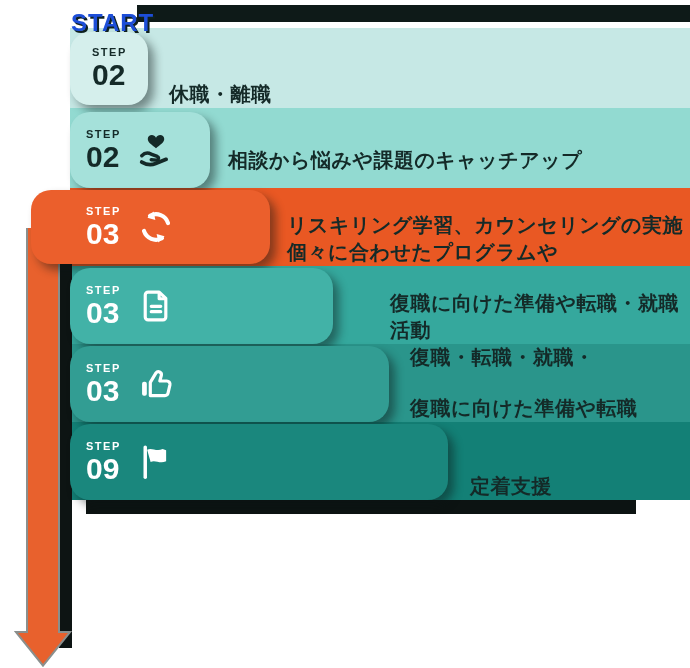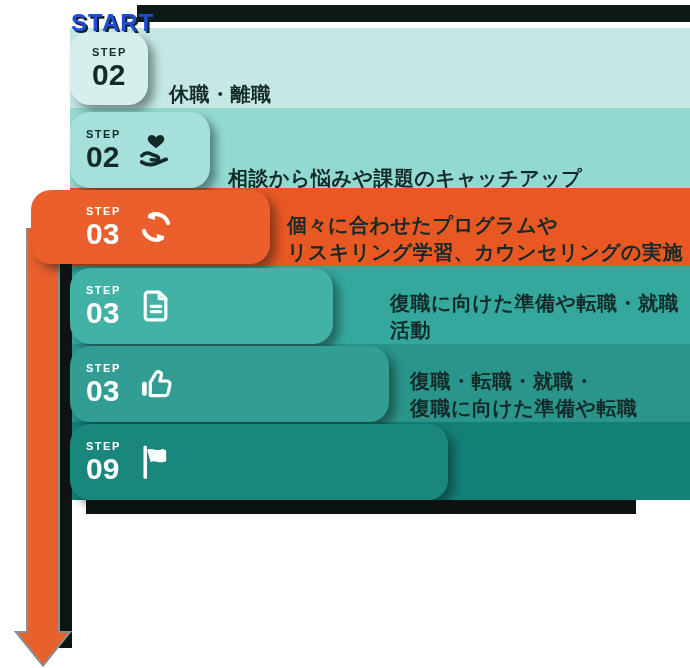--- a/index.html
+++ b/index.html
@@ -43,24 +43,24 @@
   .stepnum{font-size:30px;font-weight:800;margin-top:2px;}
   .dark-ink{color:#142a28;}
   .white-ink{color:#ffffff;}
   .box-icon{margin-left:16px;width:38px;height:38px;flex:0 0 auto;}
   
   .lbl{
     position:absolute;z-index:4;display:flex;flex-direction:column;justify-content:flex-end;
     font-size:20px;font-weight:800;color:#142a28;line-height:27px;letter-spacing:.5px;
   }
   .lbl-1{left:169px;top:28px;height:80px;}
-  .lbl-2{left:228px;top:116px;height:76px;}
+  .lbl-2{left:228px;top:98px;height:76px;}
   .lbl-3{left:287px;top:188px;height:78px;}
   .lbl-4{left:352px;top:266px;height:78px;margin-left:38px;}
-  .lbl-5{left:410px;top:344px;height:78px;}
+  .lbl-5{left:410px;top:344px;height:78px;gap:24px;}
   .lbl-6{left:470px;top:422px;height:78px;}
 </style>
 </head>
 <body>
 
 <div class="stage">
 
   <div class="top-bar"></div>
   <div class="start-label">START</div>
 
@@ -143,24 +143,27 @@
     </svg>
   </div>
 
   <div class="lbl lbl-1">
     <span>休職・離職</span>
   </div>
   <div class="lbl lbl-2">
     <span>相談から悩みや課題のキャッチアップ</span>
   </div>
   <div class="lbl lbl-3">
+    <span>リスキリング学習、カウンセリングの実施</span>
     <span>個々に合わせたプログラムや</span>
-    <span>リスキリング学習、カウンセリングの実施</span>
   </div>
   <div class="lbl lbl-4">
     <span>復職に向けた準備や転職・就職活動</span>
   </div>
   <div class="lbl lbl-5">
     <span>復職・転職・就職・</span>
     <span>復職に向けた準備や転職</span>
   </div>
+  <div class="lbl lbl-6">
+    <span>定着支援</span>
+  </div>
 
 </div>
 
 </body></html>

